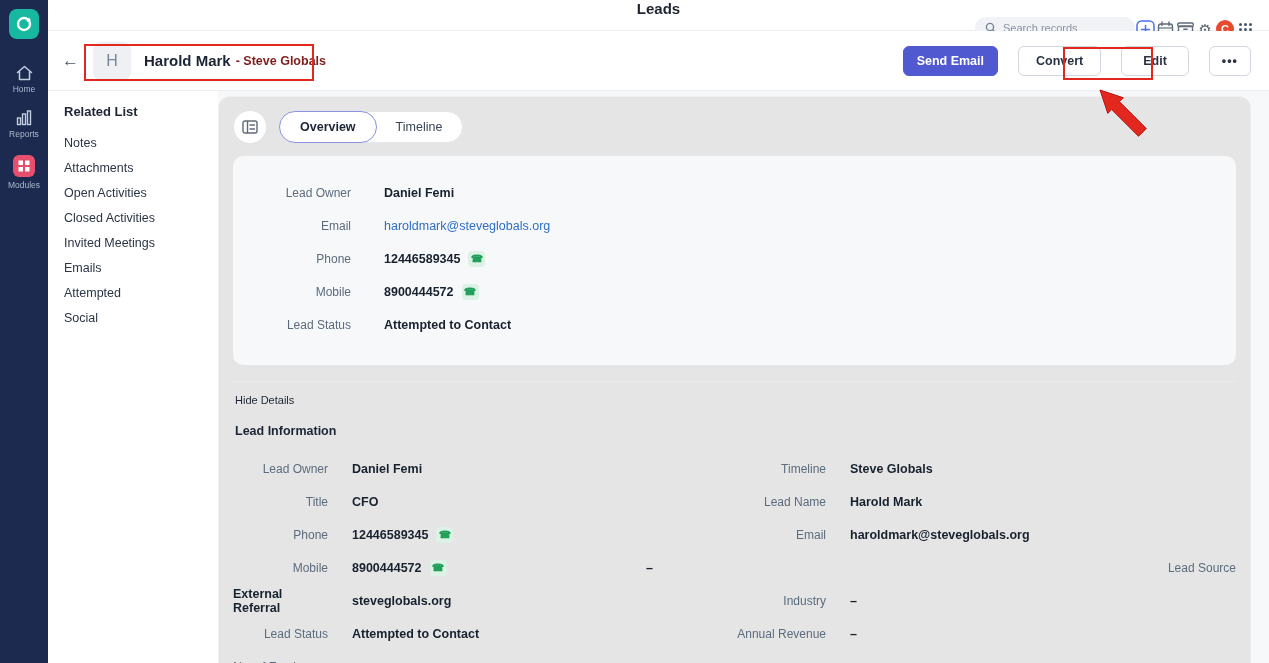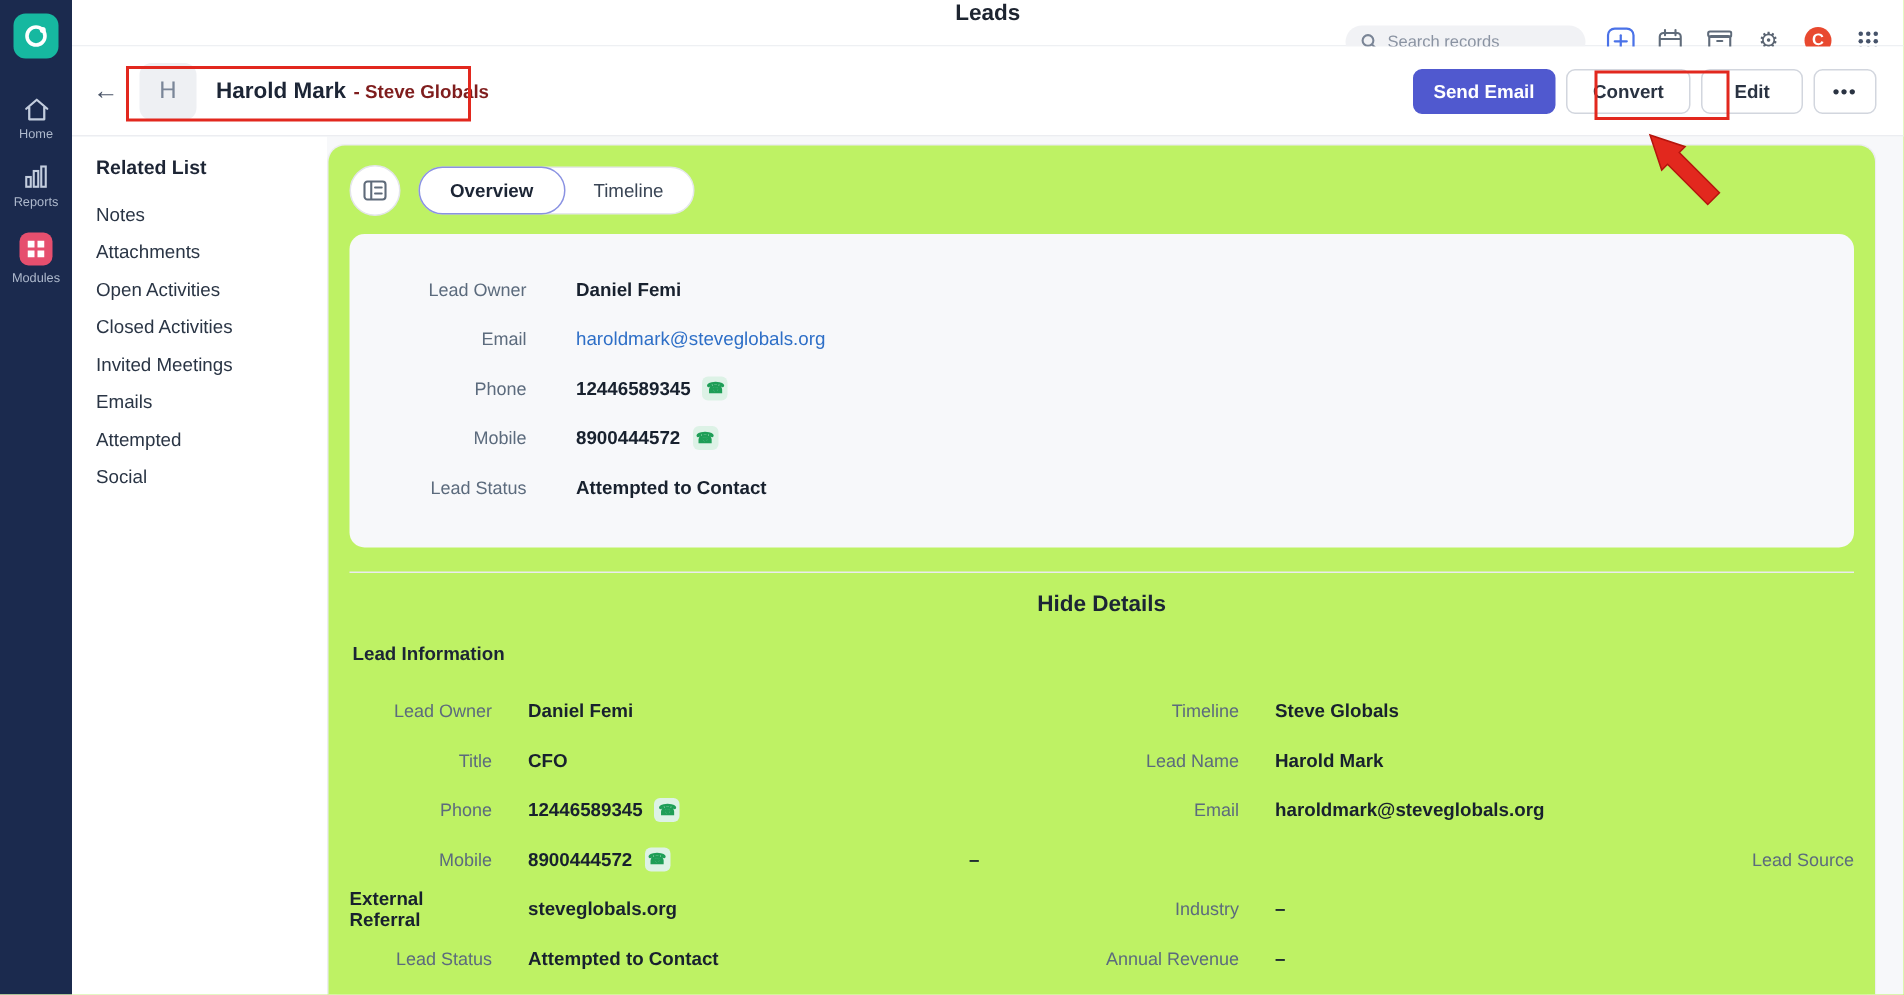--- a/index.html
+++ b/index.html
@@ -15,71 +15,71 @@
   .app-rail { position:absolute; left:0; top:0; width:48px; height:663px; background:#1b2a4e; z-index:5; }
   .app-logo { width:30px; height:30px; margin:9px auto 18px; background:#16b8a0; border-radius:8px;
               display:flex; align-items:center; justify-content:center; cursor:pointer; }
   .rail-item { display:flex; flex-direction:column; align-items:center; gap:3px; padding:8px 0; cursor:pointer; }
   .rail-label { font-size:8.5px; color:#aeb9cc; }
   .modules-box { width:22px; height:22px; background:#e64f6e; border-radius:6px; display:flex; align-items:center; justify-content:center; }
   
   .topbar { position:absolute; left:48px; top:0; right:0; height:31px; background:#fff;
             border-bottom:1px solid #eef0f3; display:flex; align-items:center; padding:0 14px; z-index:4;flex-direction:column; }
   .page-title { font-size:15px; font-weight:bold; color:#1d2430; }
-  .topbar-right { margin-left:auto; display:flex; align-items:flex-start; gap:13px; }
+  .topbar-right { margin-left:auto; display:flex; align-items:flex-end; }
   .search-box { display:flex; align-items:center; gap:6px; width:160px; height:22px; background:#f1f2f5;
                 border-radius:12px; padding:0 10px; }
   .search-box input { border:none; outline:none; background:transparent; font-size:11px; width:120px;
                       color:#3a4555; font-family:"Liberation Sans",sans-serif; }
   .search-box input::placeholder { color:#8a93a2; }
   .tb-icon { display:flex; align-items:center; justify-content:center; width:20px; height:20px; cursor:pointer; }
   .gear { font-size:15px; color:#5a6472; line-height:1; }
   .crm-logo { width:18px; height:18px; border-radius:50%; background:#e8492f; color:#fff; font-size:11px;
               font-weight:bold; display:flex; align-items:center; justify-content:center; }
   
   .record-header { position:absolute; left:48px; top:31px; right:0; height:60px; background:#fff;
                    border-bottom:1px solid #ecedf1; display:flex; align-items:center; padding:0 18px 0 14px; z-index:4; }
   .back-arrow { font-size:17px; color:#4a5568; cursor:pointer; margin-right:14px; }
   .avatar { width:38px; height:38px; background:#eef0f3; border-radius:8px; display:flex; align-items:center;
             justify-content:center; font-size:16px; color:#7a8698; margin-right:13px; }
   .record-name { font-size:15px; font-weight:bold; color:#1c2535; }
   .record-subtitle { font-size:12.5px; font-weight:bold; color:#7f1d1d; margin-left:5px; }
-  .header-actions { margin-left:auto; display:flex; align-items:center; gap:7px; }
+  .header-actions { margin-left:auto; display:flex; align-items:center; gap:20px; }
   .btn { font-family:"Liberation Sans",sans-serif; font-size:12.5px; font-weight:bold; border-radius:6px;
          padding:7px 21px; cursor:pointer; border:1px solid #d2d6de; background:#fff; color:#2a3342; }
   .btn-primary { background:#5059cf; border-color:#5059cf; color:#fff; padding:7px 13px; }
   .btn-convert { padding:7px 17px; }
   .btn-more { padding:7px 12px; letter-spacing:1px; }
   
   .related-list { position:absolute; left:48px; top:91px; width:170px; bottom:0; background:#fff;
                   padding:13px 0 0 16px; z-index:3; }
   .related-title { font-size:13px; font-weight:bold; color:#1d2535; margin-bottom:11px; }
   .related-item { font-size:12.5px; color:#2a3545; padding:5.5px 0; cursor:pointer; }
   
-  .main-card { position:absolute; left:218px; top:96px; right:18px; bottom:0; background:#bef264;
+  .main-card { position:absolute; left:218px; top:96px; right:18px; bottom:0; background:#e5e5e5;
                border:1px solid #ededf2; border-bottom:none; border-radius:12px 12px 0 0;
                padding:13px 14px 0; z-index:3; }
   .tabs-row { display:flex; align-items:center; gap:12px; height:34px; }
   .card-toggle { width:34px; height:34px; border:1px solid #e3e5ea; border-radius:50%; background:#fff;
                  display:flex; align-items:center; justify-content:center; cursor:pointer; }
   .tab-group { display:inline-flex; border:1px solid #e5e7ec; border-radius:999px; background:#fff; }
   .tab { font-size:12.5px; padding:8px 20px; border-radius:999px; color:#3a4555; cursor:pointer; }
   .tab.active { border:1px solid #8a92e2; margin:-1px; font-weight:bold; color:#1c2535; background:#fff; }
   
   .summary-panel { margin-top:12px; background:#f7f8fa; border-radius:10px; padding:20px 0 24px; }
   .summary-row { display:flex; align-items:center; height:33px; }
   .f-label { width:118px; text-align:right; color:#5c6b7d; font-size:12px; flex-shrink:0; }
   .f-value { margin-left:33px; font-size:12.5px; font-weight:bold; color:#18212e; display:flex; align-items:center; }
   .link { color:#2e6fc7; font-weight:normal; cursor:pointer; }
   .dim { color:#6b7686; font-weight:normal; }
   .phone-chip { display:inline-flex; align-items:center; justify-content:center; width:17px; height:16px;
                 border-radius:4px; background:#ddf2e6; color:#1e9e57; font-size:10px; margin-left:8px; cursor:pointer; }
   
   .details-section { margin-top:16px; border-top:1px solid #eaebef; }
-  .hide-details { font-size:15px; font-weight:bold; padding:12px 2px 10px; cursor:pointer;text-align:center; }
+  .hide-details { font-size:11px; font-weight:normal; padding:12px 2px 10px; cursor:pointer; }
   .section-title { font-size:12.5px; font-weight:bold; padding:8px 2px 14px; }
   .details-grid { display:grid; grid-template-columns:95px 270px 180px 1fr; column-gap:24px; }
   .details-grid > div { height:33px; display:flex; align-items:center; }
   .d-label { justify-content:flex-end; text-align:right; color:#5c6b7d; font-size:12px; }
   .d-value { font-size:12.5px; font-weight:bold; color:#18212e; }
   
   .anno-box { position:absolute; border:2px solid #e2281e; z-index:10; pointer-events:none; }
   #anno-name { left:84px; top:44px; width:230px; height:37px; }
   #anno-convert { left:1063px; top:47px; width:90px; height:33px; }
   #anno-arrow { position:absolute; left:1094px; top:84px; z-index:10; pointer-events:none; }

